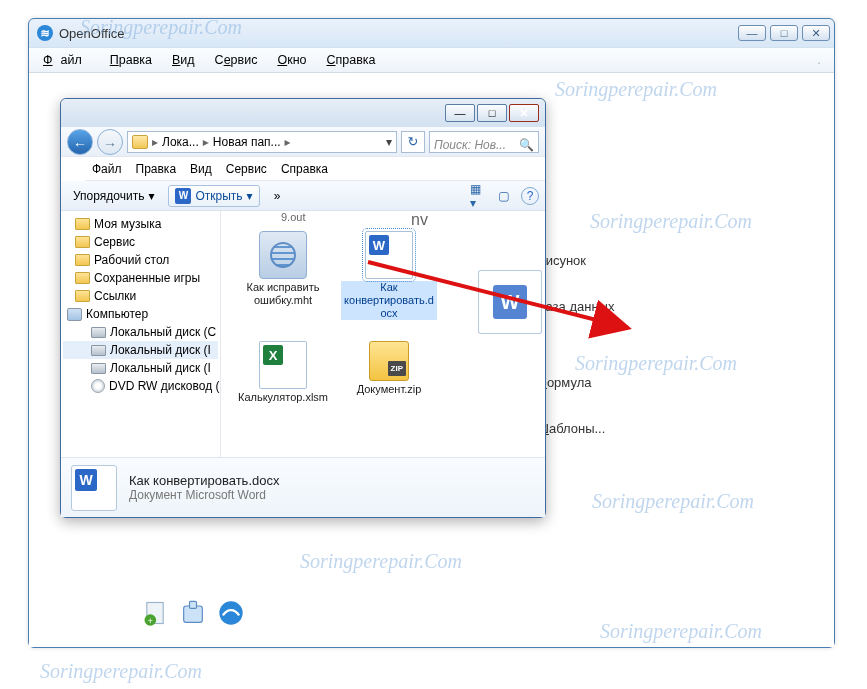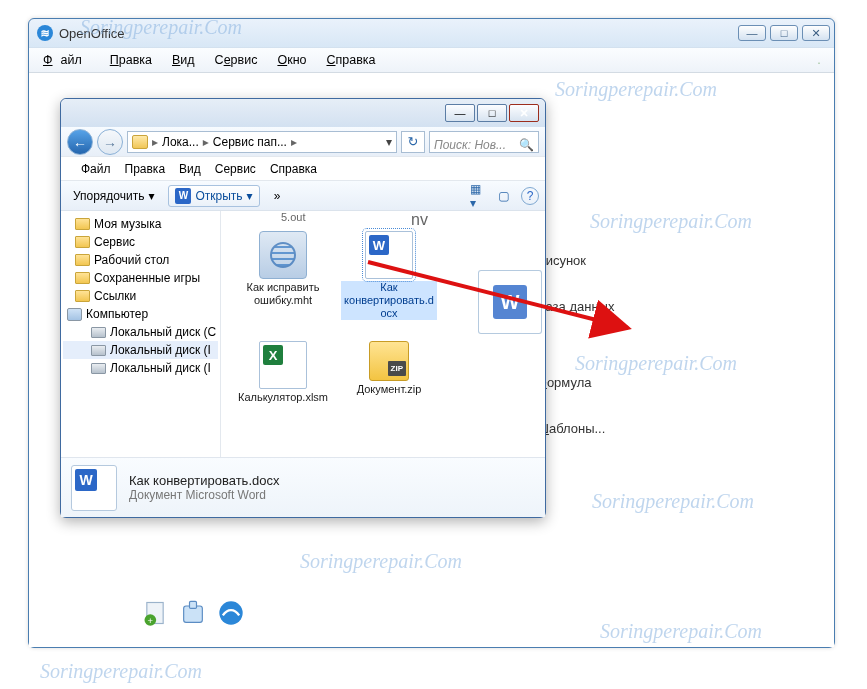--- a/index.html
+++ b/index.html
@@ -38,21 +38,21 @@
 .nav-back { background: linear-gradient(#57a3e8,#2566ae); color: #fff; }
 .nav-fwd { background: linear-gradient(#f5f8fb,#dfe8f2); color: #5a7a9c; }
 .addr { flex: 1; height: 22px; border: 1px solid #a8bdd3; background: #fff; display: flex; align-items: center; font-size: 12px; padding: 0 4px; gap: 4px; }
 .addr .folder-ic { width: 16px; height: 14px; background: linear-gradient(#ffe9a9,#f0c657); border: 1px solid #caa43a; border-radius: 2px; }
 .addr .sep { color: #666; }
 .addr .dd { margin-left: auto; color: #444; cursor: pointer; }
 .refresh { width: 24px; height: 22px; border: 1px solid #a8bdd3; background: #fff; display: inline-flex; align-items: center; justify-content: center; color: #2b67a9; font-size: 13px; cursor: pointer; }
 .search-box { width: 110px; height: 22px; border: 1px solid #a8bdd3; background: #fff; display: flex; align-items: flex-end; font-size: 12px; font-style: italic; color: #888; padding: 0 4px; }
 .search-box .mag { margin-left: auto; color: #2b67a9; font-style: normal; cursor: pointer; }
 
-.ex-menu { height: 24px; display: flex; align-items: center; padding: 0 20px; gap: 14px; font-size: 12px; border-bottom: 1px solid #e3e8ee; }
+.ex-menu { height: 24px; display: flex; align-items: center; padding: 0 6px; gap: 14px; font-size: 12px; border-bottom: 1px solid #e3e8ee; margin-left: 25px; }
 .ex-menu span { cursor: pointer; }
 
 .ex-toolbar { height: 30px; display: flex; align-items: center; padding: 0 6px; gap: 8px; font-size: 12px; background: linear-gradient(#f7fbff,#e8eff8); border-bottom: 1px solid #dbe3ec; }
 .ex-toolbar .tbtn { display: flex; align-items: center; gap: 4px; padding: 2px 6px; cursor: pointer; }
 .ex-toolbar .open { background: linear-gradient(#fff,#eaf1f9); border: 1px solid #a8c2df; border-radius: 3px; color: #0b4e9c; }
 .ex-toolbar .open .wd-ic { width: 16px; height: 16px; background: #2b67c7; border-radius: 2px; display: inline-flex; align-items: center; justify-content: center; font-size: 10px; color: #fff; font-weight: bold; }
 .ex-toolbar .spacer { flex: 1; }
 .ex-toolbar .ic16 { width: 18px; height: 18px; display: inline-flex; align-items: center; justify-content: center; border: 1px solid transparent; border-radius: 2px; cursor: pointer; color: #2b67a9; }
 
 .ex-main { flex: 1; display: flex; overflow: hidden; }
@@ -177,21 +177,21 @@
     <span class="btn close">✕</span>
   </div>
   <div class="ex-nav">
     <span class="nav-back">←</span>
     <span class="nav-fwd">→</span>
     <div class="addr">
       <span class="folder-ic"></span>
       <span class="sep">▸</span>
       <span>Лока...</span>
       <span class="sep">▸</span>
-      <span>Сервис пап...</span>
+      <span>Новая пап...</span>
       <span class="sep">▸</span>
       <span class="dd">▾</span>
     </div>
     <span class="refresh">↻</span>
     <div class="search-box">
       <span>Поиск: Нов...</span>
       <span class="mag">🔍</span>
     </div>
   </div>
   <div class="ex-menu">
@@ -248,23 +248,27 @@
           <span>Локальный диск (C</span>
         </div>
       <div class="item indent sel">
           <span class="disk"></span>
           <span>Локальный диск (I</span>
         </div>
       <div class="item indent">
           <span class="disk"></span>
           <span>Локальный диск (I</span>
         </div>
+      <div class="item indent">
+          <span class="dvd"></span>
+          <span>DVD RW дисковод (</span>
+        </div>
     </div>
     <div class="files">
-      <div style="position:absolute;left:60px;top:0;font-size:11px;color:#666">5.out</div>
+      <div style="position:absolute;left:60px;top:0;font-size:11px;color:#666">9.out</div>
       <div style="position:absolute;left:190px;top:0;font-size:16px;color:#666">nv</div>
 
       <div class="file-item" style="left:14px; top:20px;">
         <div class="ficon mht-icon"></div>
         <div class="lbl">Как исправить ошибку.mht</div>
       </div>
       <div class="file-item sel" style="left:120px; top:20px;">
         <div class="ficon word-icon"></div>
         <div class="lbl">Как конвертировать.docx</div>
       </div>

